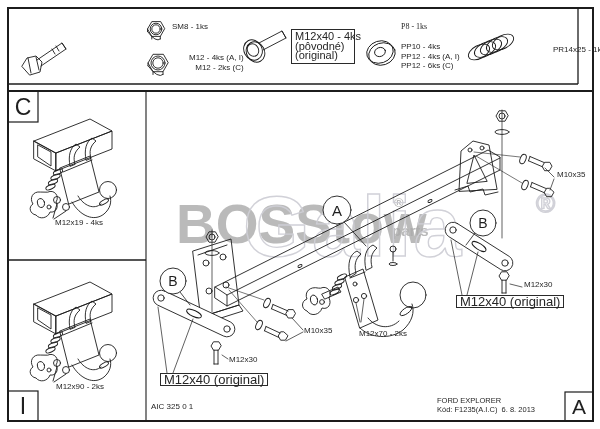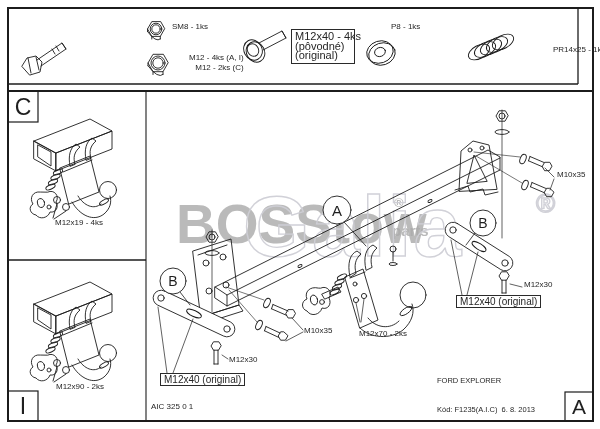--- a/index.html
+++ b/index.html
@@ -2,21 +2,21 @@
 <html><head>
 <meta charset="utf-8">
 <style>
   html,body{margin:0;padding:0;background:#ffffff;}
   .sheet{position:relative;width:600px;height:429px;background:#ffffff;overflow:hidden;
          font-family:"Liberation Sans",sans-serif;}
   svg{position:absolute;left:0;top:0;}
   .lbl{position:absolute;font-size:8px;line-height:9.6px;color:#262626;white-space:pre;}
   .lbl.small{font-size:7.5px;line-height:9px;}
   .boxlbl{position:absolute;border:1px solid #2a2a2a;background:#ffffff;color:#262626;
-          font-size:10px;line-height:11px;padding:0 3px;white-space:nowrap;text-align:left;}
+          font-size:13px;line-height:11px;padding:0 3px;white-space:nowrap;text-align:left;}
   .letter{position:absolute;transform:translate(-50%,-50%);color:#1f1f1f;
           font-family:"Liberation Sans",sans-serif;font-weight:400;}
   .letter.big{font-size:23px;}
   .letter.sheetrev{font-size:21px;}
   .letter.callA{font-size:15px;}
   .letter.callB{font-size:14px;}
   .wm-solid{font-family:"Liberation Sans",sans-serif;font-weight:bold;fill:#aaaaaa;opacity:.8;}
   .wm-outline{font-family:"Liberation Sans",sans-serif;font-weight:bold;fill:none;
               stroke:#cfcfd6;stroke-width:1.4;opacity:.95;letter-spacing:2px;}
 </style>
@@ -253,22 +253,25 @@
 
   <div class="lbl" style="left:172px;top:22px;">SM8 - 1ks</div>
 
   <div class="lbl" style="left:189px;top:53px;text-align:right;"><span>M12 - 4ks (A, I)</span>
 <span>M12 - 2ks (C)</span></div>
 
   <div class="boxlbl" style="left:291px;top:29px;width:56px;text-align:left;font-size:11px;line-height:9.6px;padding:2px 3px;"><span>M12x40 - 4ks</span><br>
 <span>(pôvodné)</span><br>
 <span>(original)</span></div>
 
-  <div class="lbl" style="left:391px;top:22px;">P8 - 1ks</div>
-
+  <div class="lbl" style="left:401px;top:22px;font-family:Liberation Serif, serif;">P8 - 1ks</div>
+
+  <div class="lbl" style="left:401px;top:42px;"><span>PP10 - 4ks</span>
+<span>PP12 - 4ks (A, I)</span>
+<span>PP12 - 6ks (C)</span></div>
 
   <div class="lbl" style="left:521px;top:45px;padding-left:32px;">PR14x25 - 1ks</div>
 
   <div class="letter big" style="left:23px;top:107px;">C</div>
   <div class="letter big" style="left:23px;top:406px;">I</div>
   <div class="letter sheetrev" style="left:579px;top:407px;">A</div>
 
   <div class="lbl" style="left:55px;top:218px;">M12x19 - 4ks</div>
   <div class="lbl" style="left:56px;top:382px;">M12x90 - 2ks</div>
 
@@ -278,16 +281,16 @@
 
   <div class="lbl" style="left:557px;top:170px;">M10x35</div>
   <div class="lbl" style="left:304px;top:326px;">M10x35</div>
   <div class="lbl" style="left:359px;top:329px;">M12x70 - 2ks</div>
   <div class="lbl" style="left:229px;top:355px;">M12x30</div>
   <div class="lbl" style="left:524px;top:280px;">M12x30</div>
   <div class="boxlbl" style="left:160px;top:373px;">M12x40 (original)</div>
   <div class="boxlbl" style="left:456px;top:295px;">M12x40 (original)</div>
 
   <div class="lbl" style="left:151px;top:402px;">AIC 325 0 1</div>
-  <div class="lbl small" style="left:437px;top:376px;">FORD EXPLORER</div>
+  <div class="lbl small" style="left:437px;top:396px;">FORD EXPLORER</div>
   <div class="lbl small" style="left:437px;top:405px;">Kód: F1235(A.I.C)  6. 8. 2013</div>
 
 </div>
 
 </body></html>

